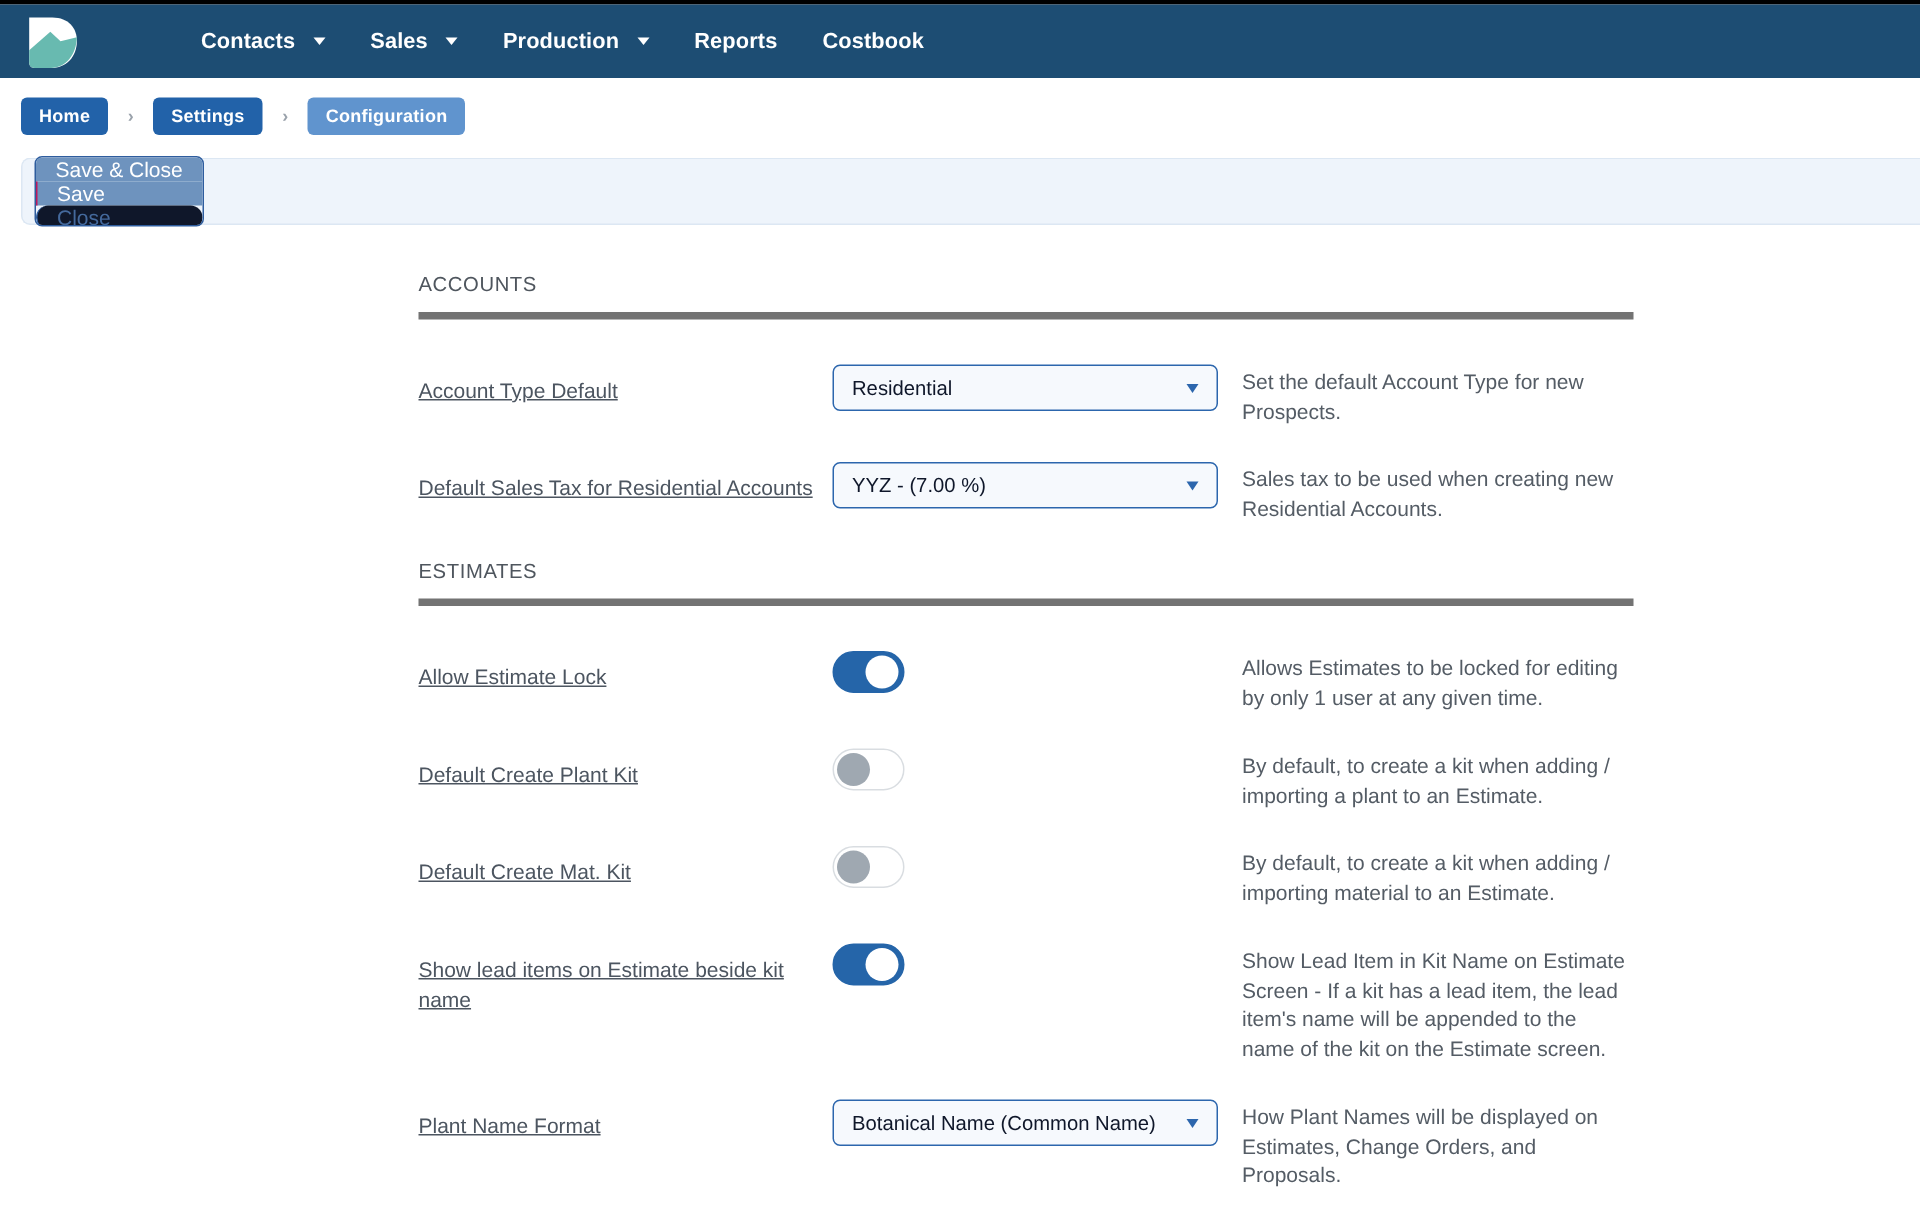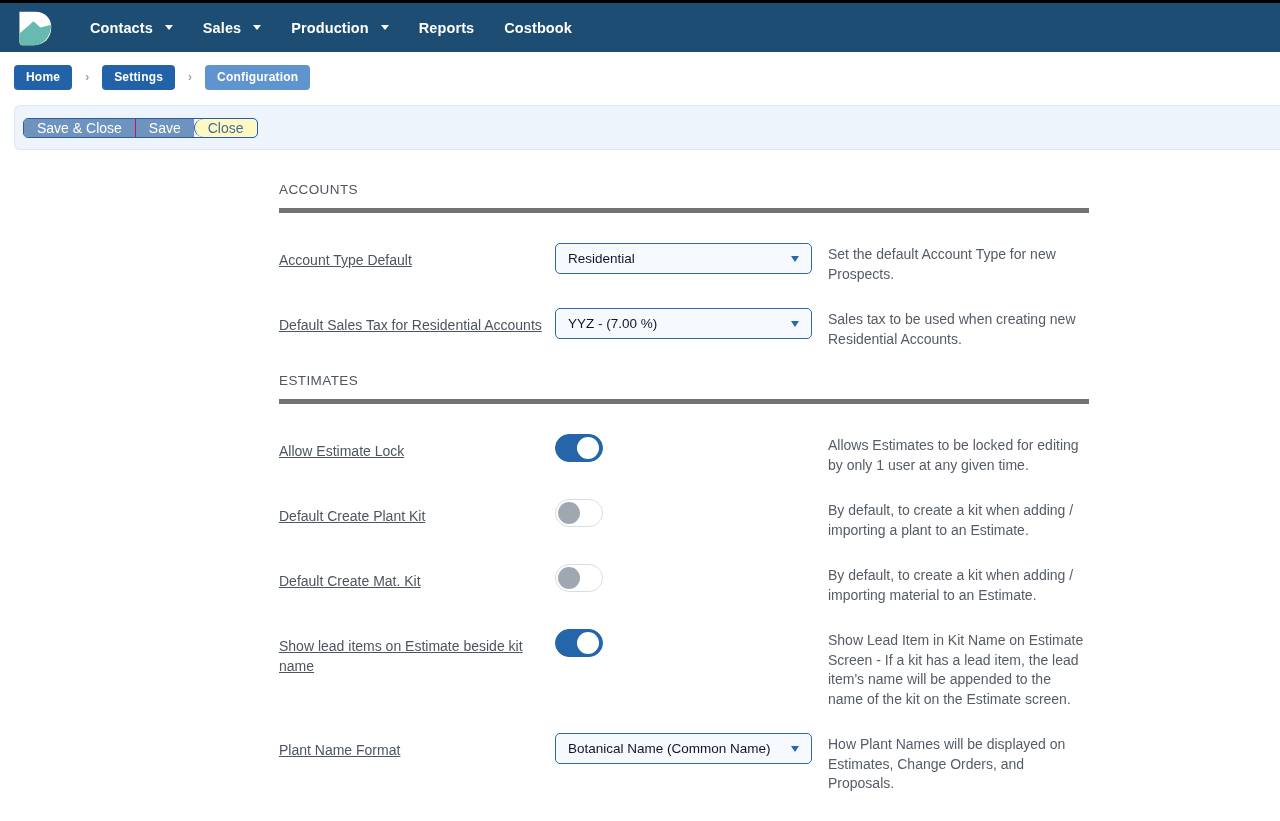--- a/index.html
+++ b/index.html
@@ -4,20 +4,21 @@
 <style>
   * { margin:0; padding:0; box-sizing:border-box; }
   html,body { background:#fff; font-family:"Liberation Sans", sans-serif; }
   body { width:1280px; height:821px; overflow:hidden; }
 
   
   .top-black { height:3px; background:#000; }
   .navbar {
     height:49px; background:#1d4d73; display:flex; align-items:center;
     padding-left:14px;
+    gap:44px;
   }
   .logo { width:40px; height:40px; display:block; cursor:pointer; }
   .nav-items { display:flex; align-items:center; margin-left:36px; gap:30px; }
   .nav-item {
     color:#fff; font-size:14.5px; font-weight:600; letter-spacing:.1px;
     display:flex; align-items:center; cursor:pointer; white-space:nowrap;
   }
   .nav-caret {
     width:0; height:0; margin-left:12px;
     border-left:4.5px solid transparent; border-right:4.5px solid transparent;
@@ -37,29 +38,30 @@
 
   
   .toolbar {
     margin-left:14px; margin-top:15px; height:45px;
     background:#eef4fb; border:1px solid #dce7f3; border-right:none;
     border-radius:6px 0 0 6px;
     display:flex; align-items:center; padding-left:8px;
   }
   .btn-group {
     display:flex; border:1px solid #2e5d9e; border-radius:5px; overflow:hidden;
-    height:20px;
+    height:47px;
+    flex-direction:column;
   }
   .btn {
     font-size:14px; display:flex; align-items:center; padding:0 13px;
     cursor:pointer; white-space:nowrap;
   }
   .btn.primary { background:#6e93be; color:#fff; }
   .btn.primary + .btn.primary { border-left:1px solid #be185d; }
-  .btn.ghost { background:#fef9c3; color:#44699c; border-left:1px solid #2e5d9e;border-radius:10px; }
+  .btn.ghost { background:#0f172a; color:#44699c; border-left:1px solid #2e5d9e;border-radius:10px; }
 
   
   .main { margin:32px 0 0 279px; width:810px; }
   .section + .section { margin-top:14px; }
   .section-title {
     font-size:13.5px; color:#4f565e; letter-spacing:.4px;
     padding-bottom:11px; border-bottom:5px solid #737373;
   }
   .section-body { padding-top:30px; }
 

